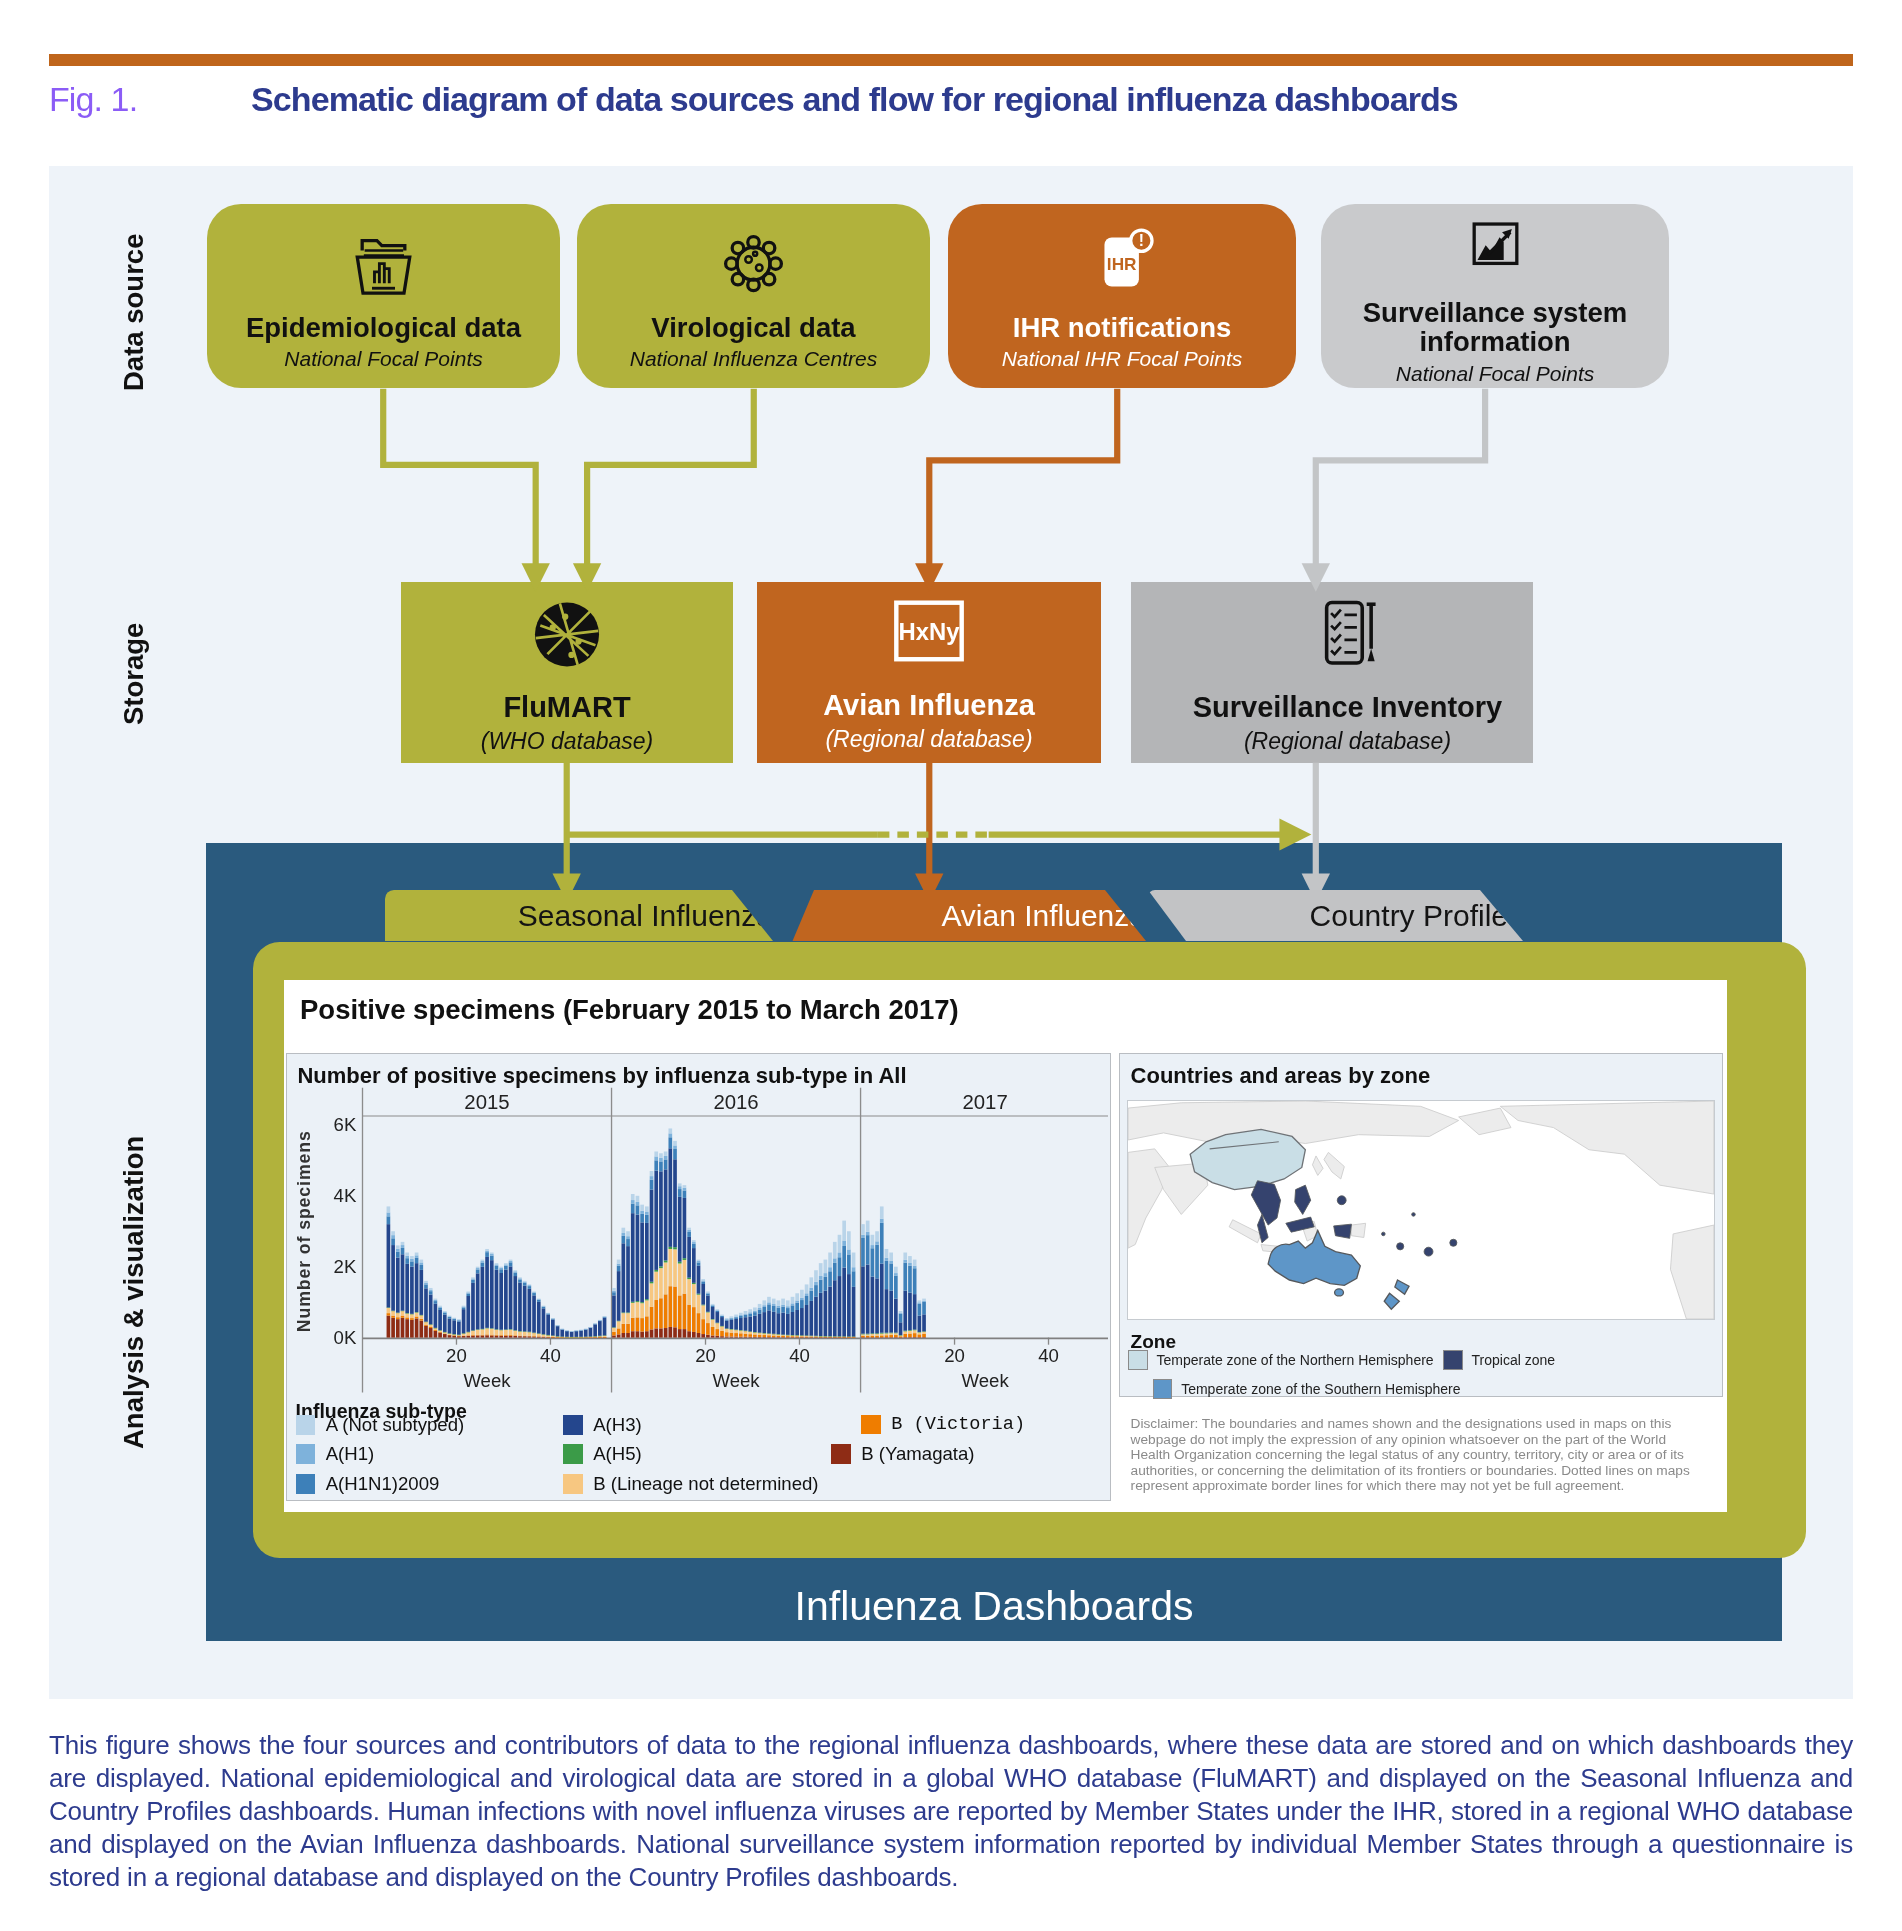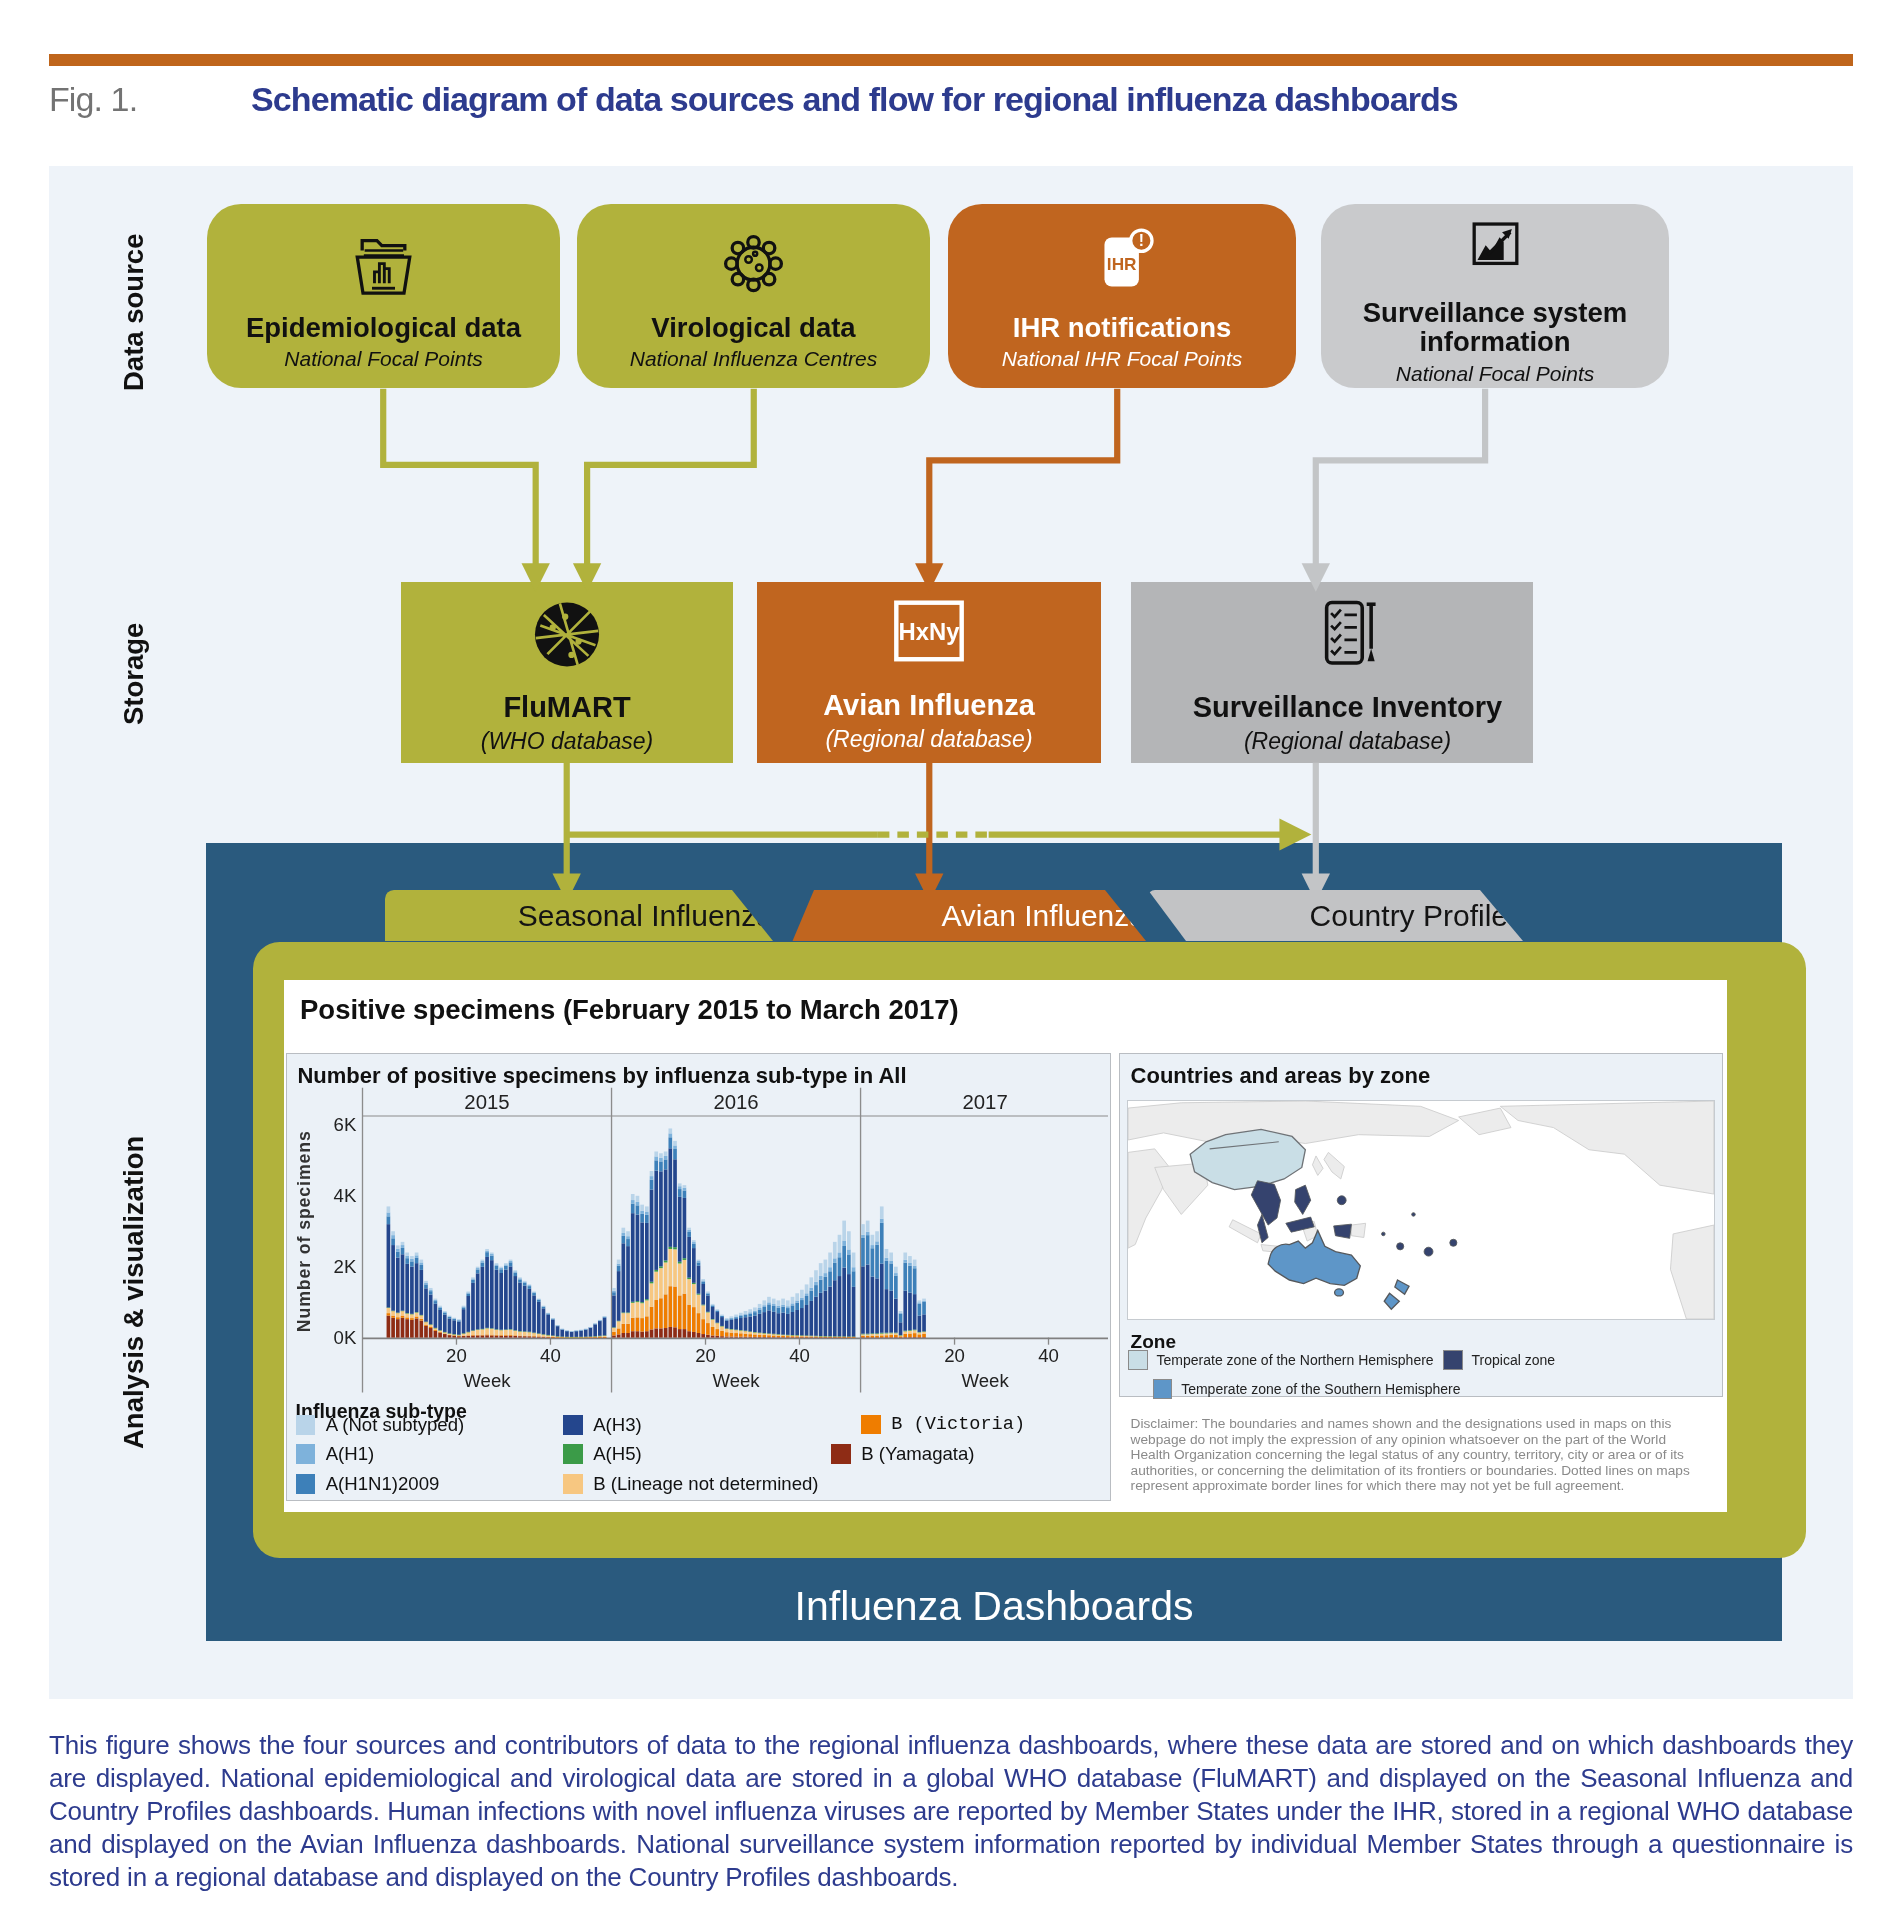--- a/index.html
+++ b/index.html
@@ -1,21 +1,21 @@
 <!DOCTYPE html>
 <html style="font-size:14px"><head>
 <meta charset="utf-8">
 <style>
   html,body{margin:0;padding:0;background:#fff;}
   .figure{position:relative;width:1903px;height:1931px;background:#fff;
     font-family:"Liberation Sans",sans-serif;overflow:hidden;}
   .abs{position:absolute;}
   
   .top-rule{left:49px;top:54px;width:1804px;height:11.5px;background:#BF651B;}
-  .fig-label{left:49px;top:80px;font-size:34px;color:#737373;letter-spacing:-0.9px;}
+  .fig-label{left:49px;top:80px;font-size:34px;color:#8b5cf6;letter-spacing:-0.9px;}
   .fig-title{left:215px;top:80px;font-size:34px;font-weight:bold;color:#2D3B8E;letter-spacing:-0.9px;margin-left:36px;}
   
   .diagram{left:49px;top:166px;width:1804px;height:1533px;background:#EEF3F9;}
   .rail{transform:rotate(180deg);writing-mode:vertical-rl;font-size:27.5px;font-weight:bold;color:#111;
     text-align:center;white-space:nowrap;}
   
   .srcbox{top:38px;height:184px;border-radius:34px;display:flex;flex-direction:column;
     align-items:center;justify-content:center;text-align:center;}
   .stobox{top:416px;height:181px;display:flex;flex-direction:column;align-items:center;justify-content:center;text-align:center;}
   .olive{background:#B1B23C;color:#111;}

